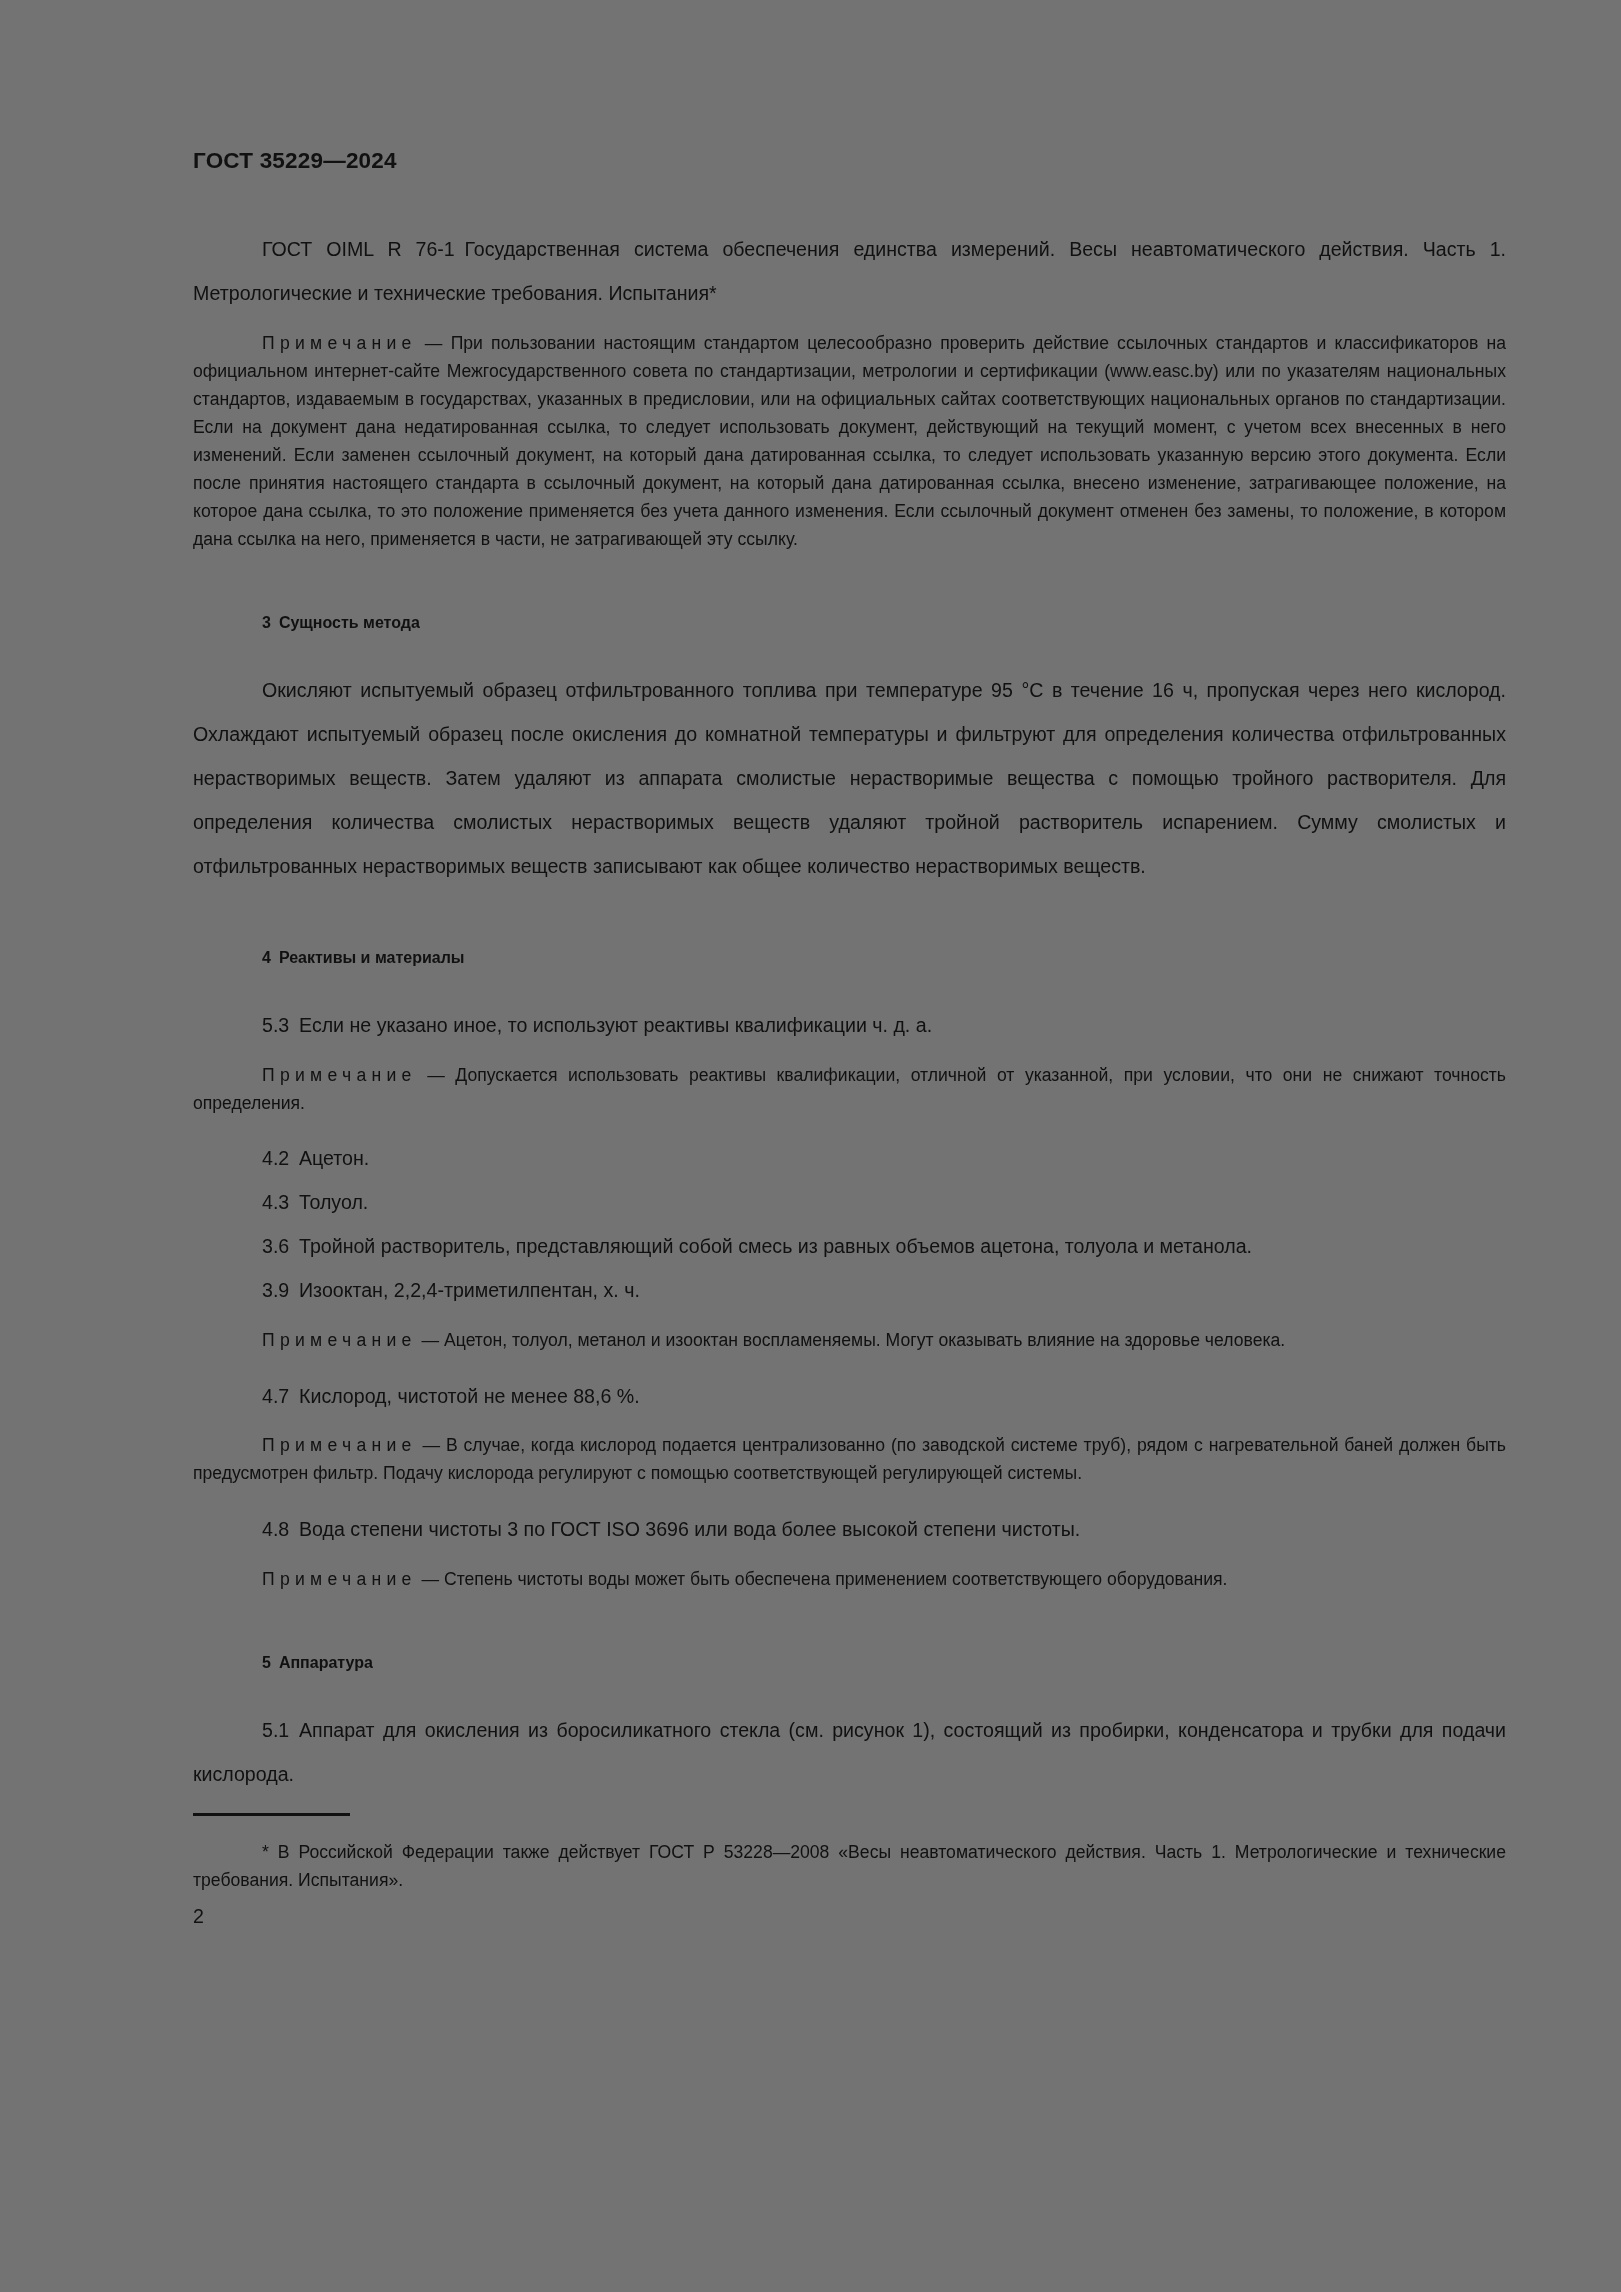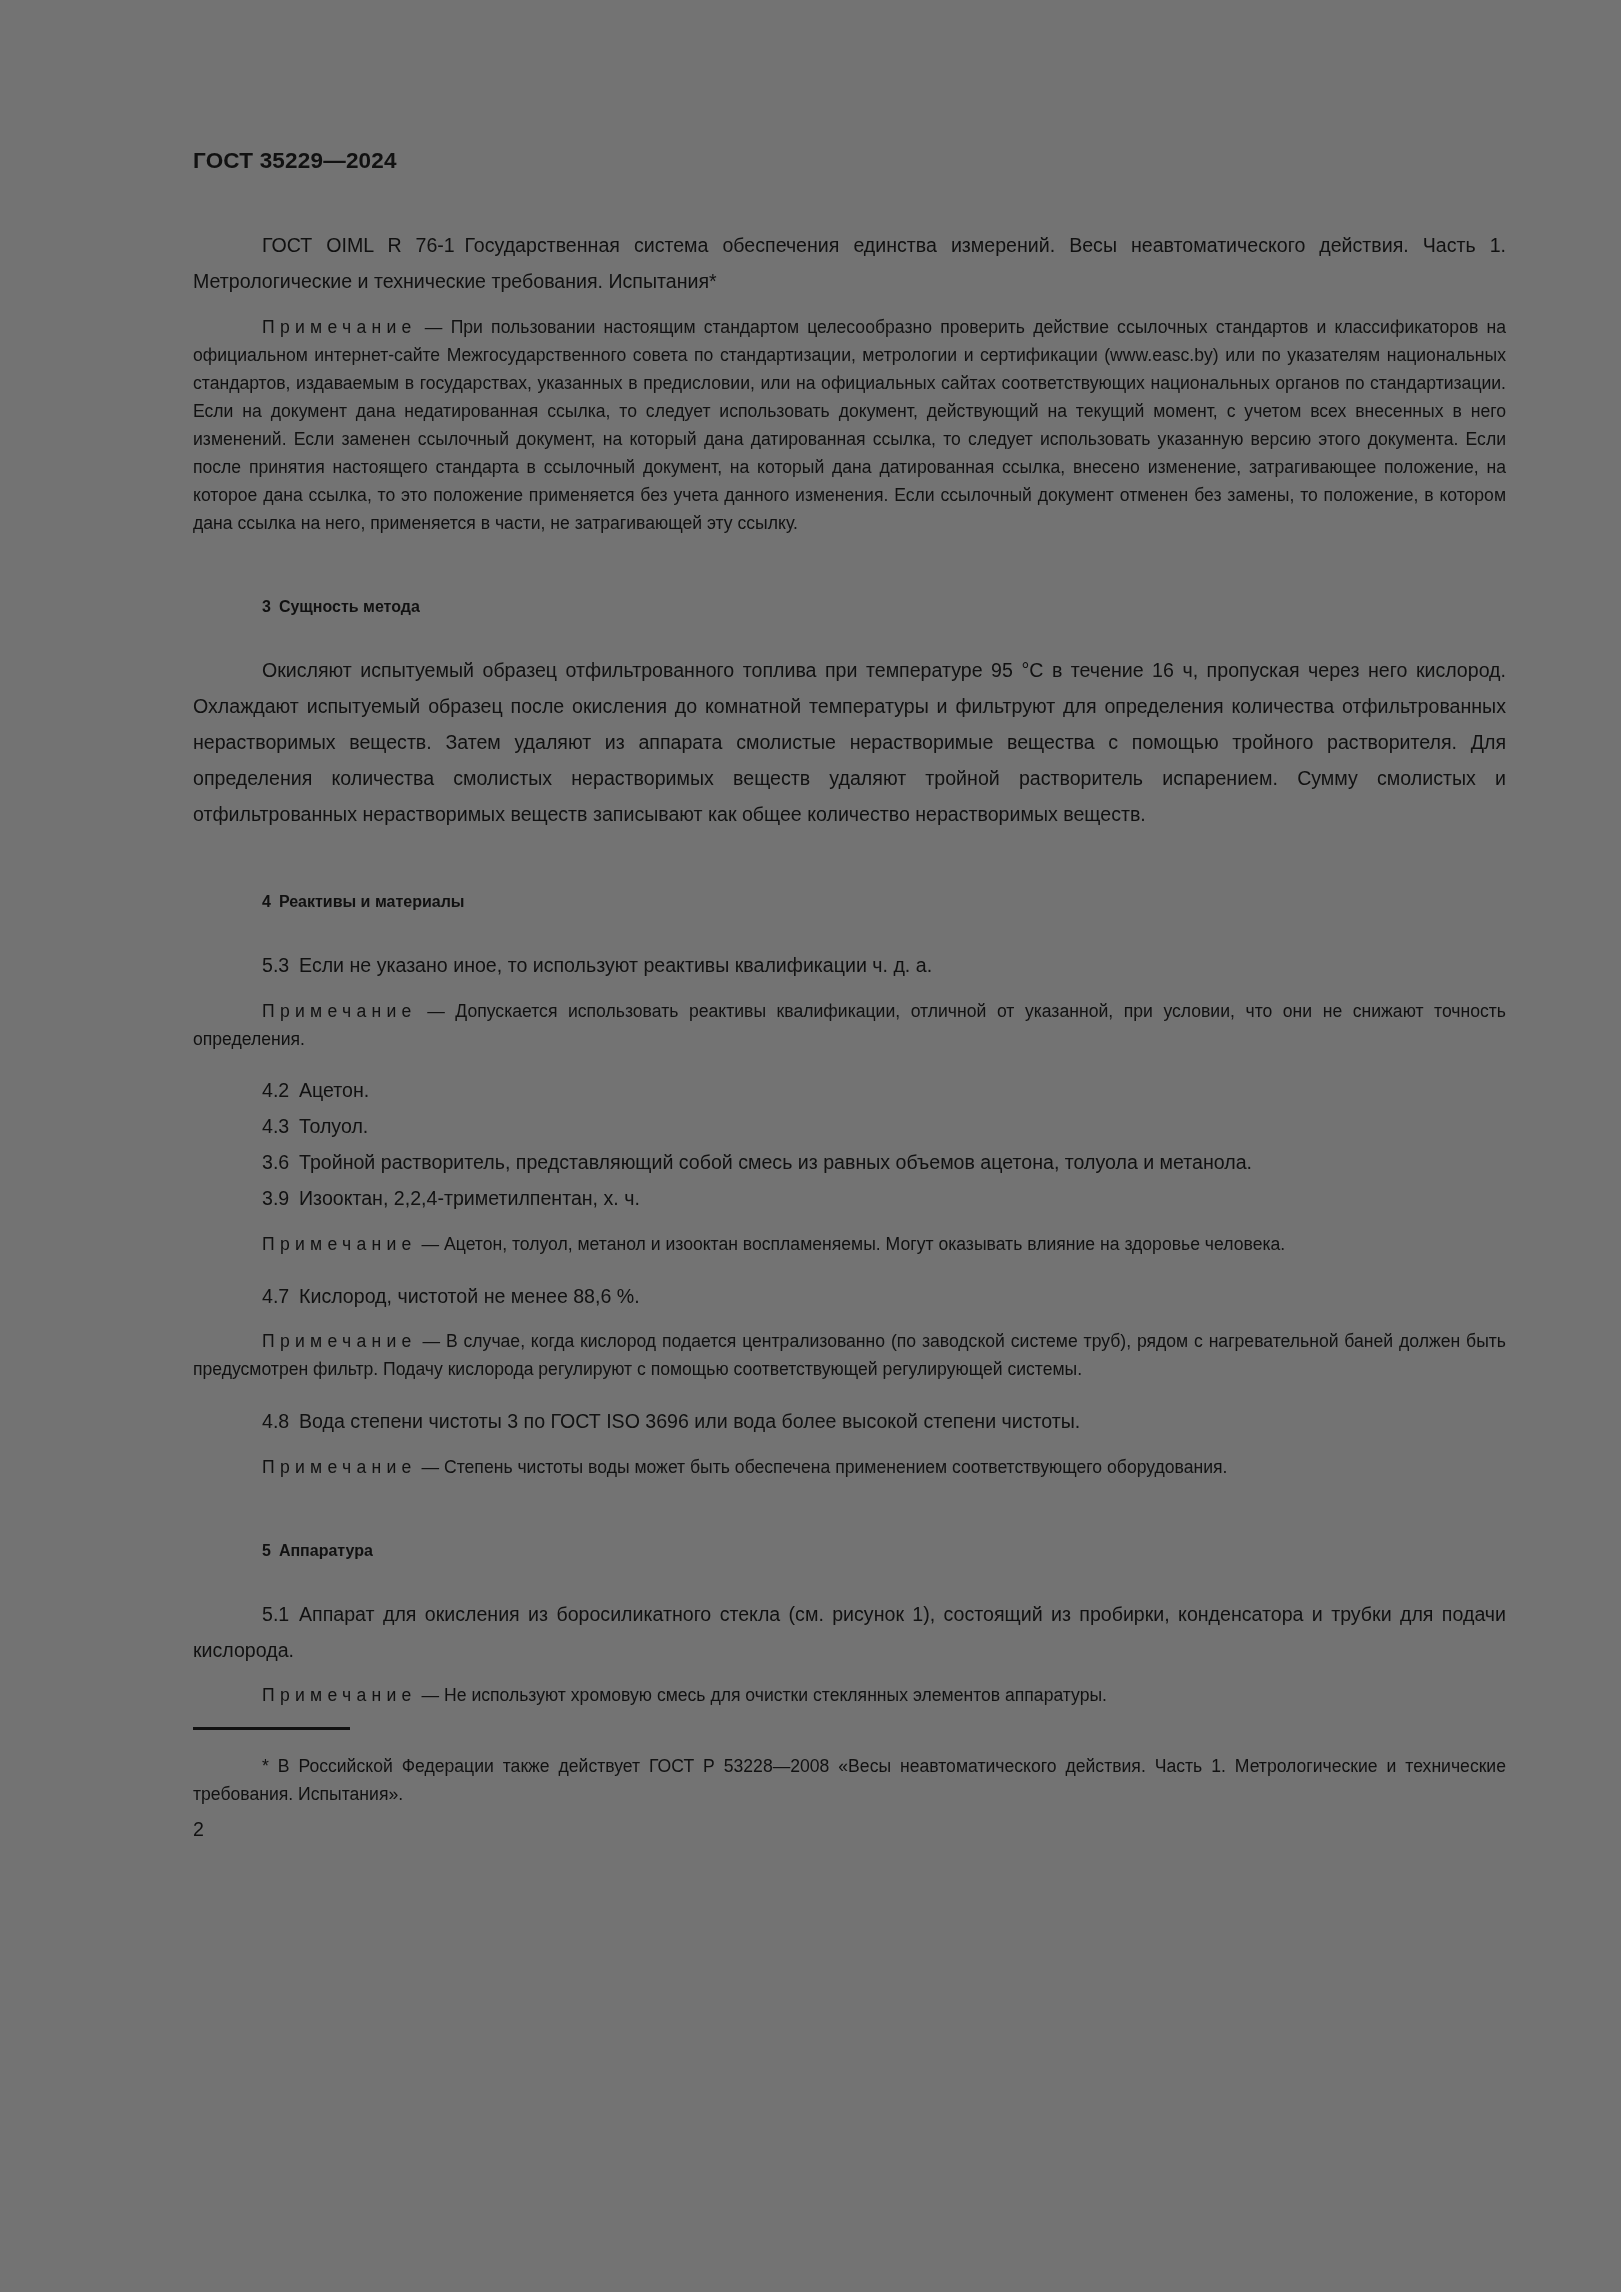--- a/index.html
+++ b/index.html
@@ -17,21 +17,21 @@
   .running-header {
     font-size: 22.5px;
     font-weight: bold;
     line-height: 27.4px;
     margin: 0 0 53px 0;
     letter-spacing: 0.2px;
   }
   p { margin: 0; }
   .body-p {
     font-size: 19.6px;
-    line-height: 36px;
+    line-height: 44px;
     text-align: justify;
     text-indent: 69px;
     hyphens: auto;
     -webkit-hyphens: auto;
   }
   .note-p {
     font-size: 17.6px;
     line-height: 28px;
     text-align: justify;
     text-indent: 69px;
@@ -104,21 +104,20 @@
   <p class="note-p mt-note mb-note"><span class="nl">Примечание</span> <span>— В случае, когда кислород подается централизованно (по заводской системе труб), рядом с нагревательной баней должен быть предусмотрен фильтр. Подачу кислорода регулируют с помощью соответствующей регулирующей системы.</span></p>
 
   <p class="body-p">4.8 Вода степени чистоты 3 по ГОСТ ISO 3696 или вода более высокой степени чистоты.</p>
 
   <p class="note-p mt-note"><span class="nl">Примечание</span> <span>— Степень чистоты воды может быть обеспечена применением соответствующего оборудования.</span></p>
 
   <h2 class="sec-heading mt-h mb-h">5 Аппаратура</h2>
 
   <p class="body-p">5.1 Аппарат для окисления из боросиликатного стекла (см. рисунок 1), состоящий из пробирки, конденсатора и трубки для подачи кислорода.</p>
 
-  <p class="note-p mt-note"><span class="nl">Примечание</span> <span>— Не используют хромовую смесь для очистки стеклянных элементов аппаратуры.</span></p>
 
   <hr class="footnote-rule">
 
   <p class="footnote-p">* В Российской Федерации также действует ГОСТ Р 53228—2008 «Весы неавтоматического действия. Часть 1. Метрологические и технические требования. Испытания».</p>
 
   <div class="page-number">2</div>
 
 </div>
 
 

